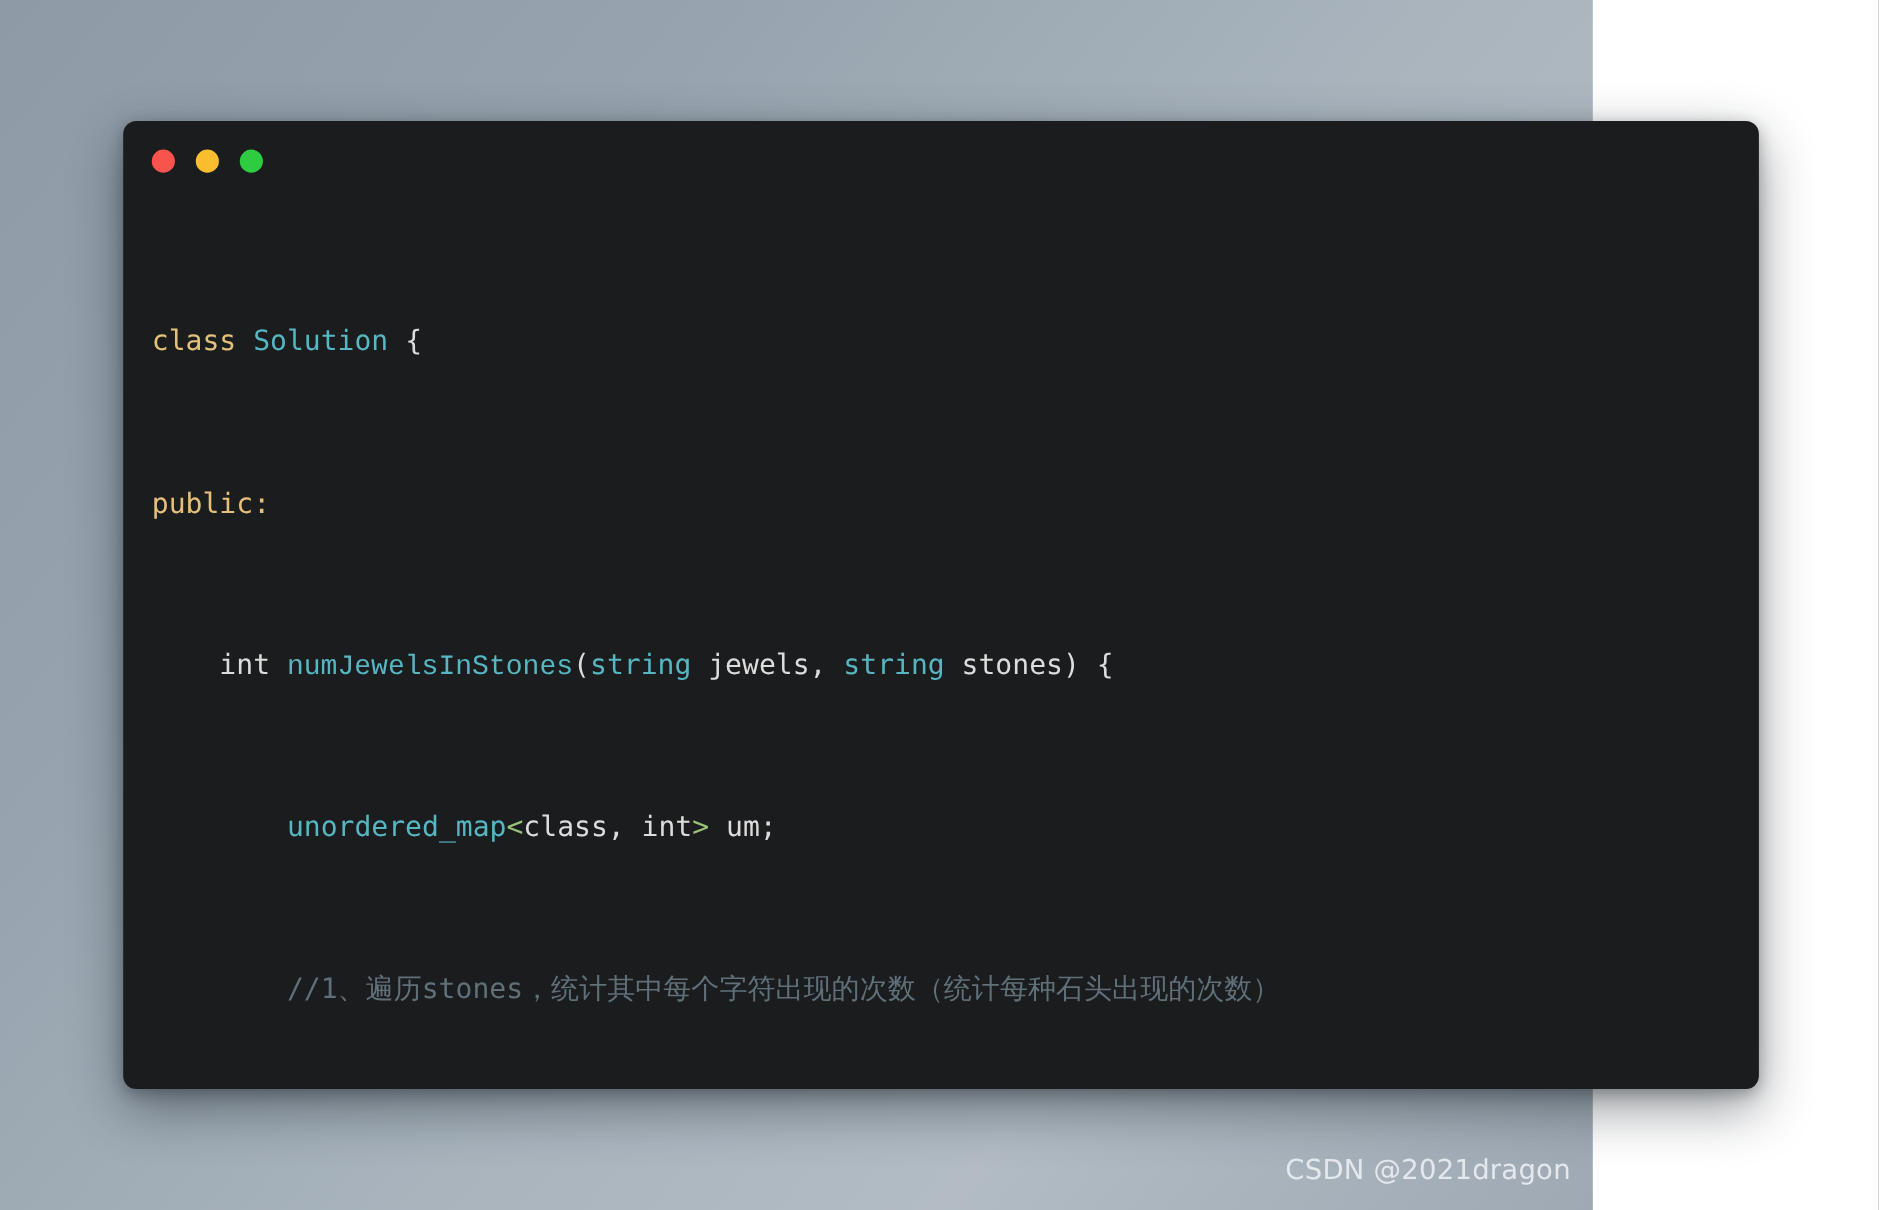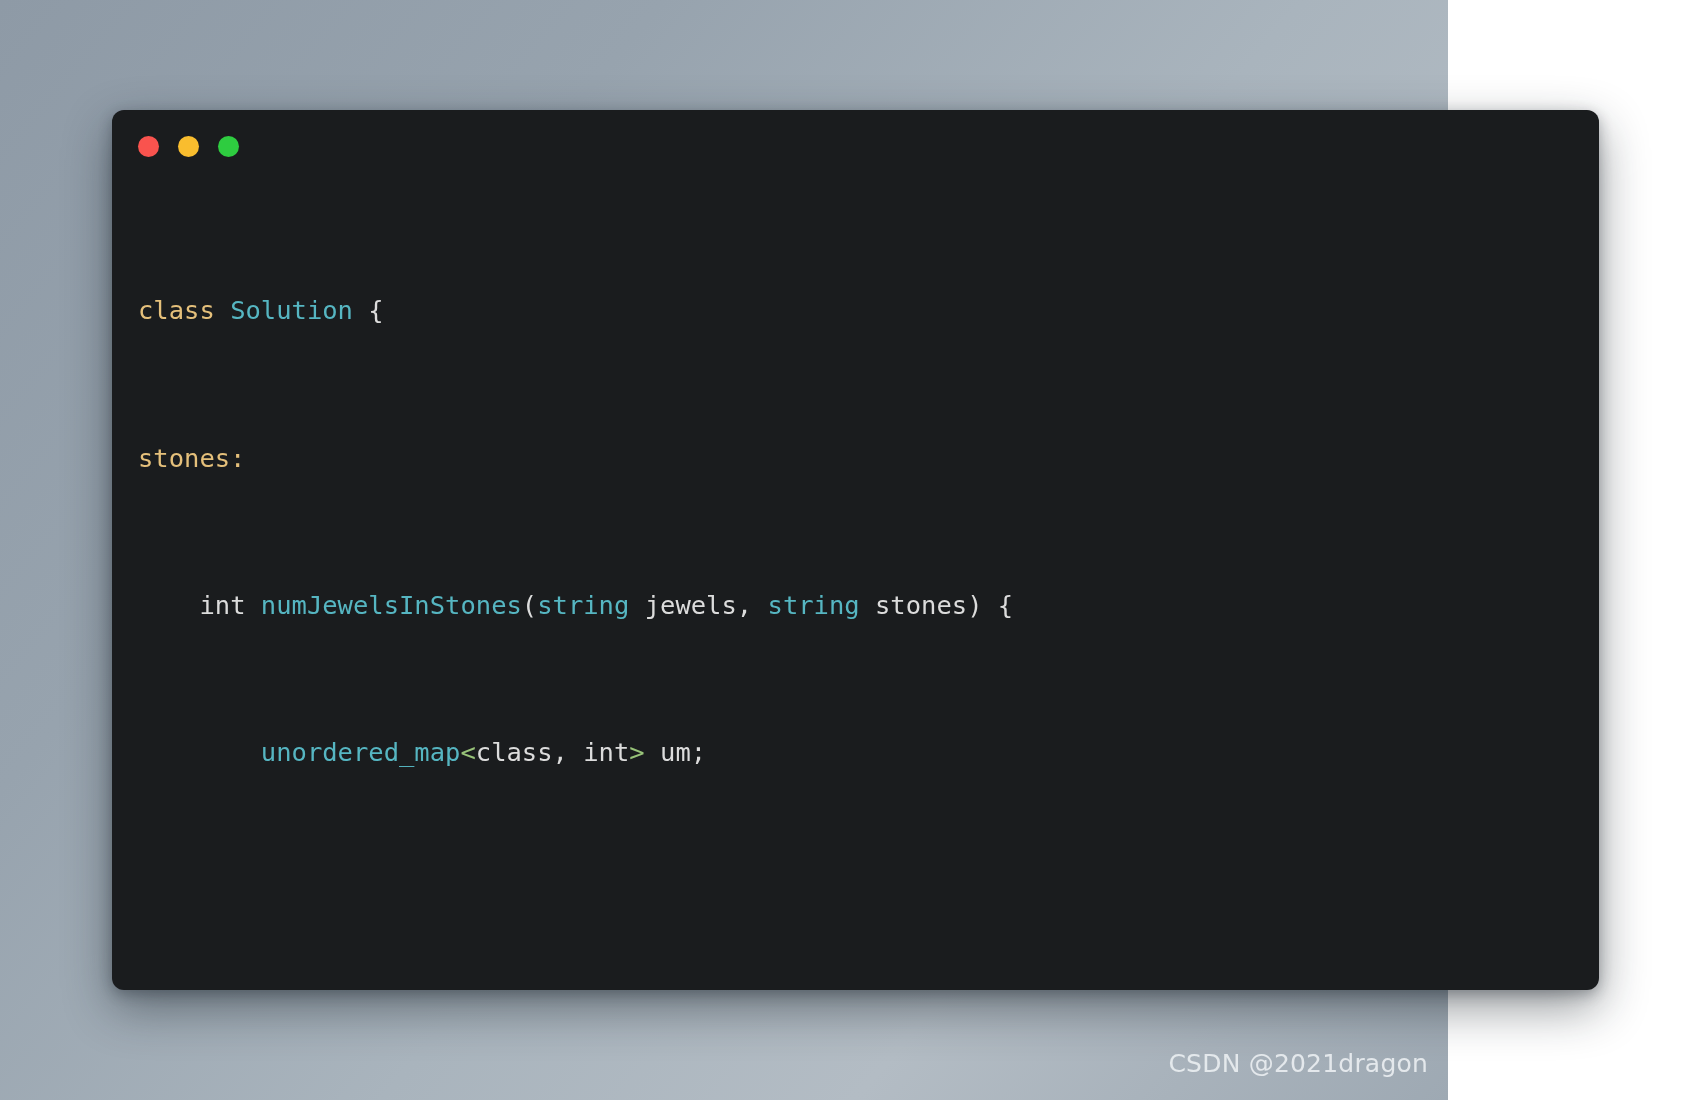--- a/index.html
+++ b/index.html
@@ -64,21 +64,21 @@
     line-height: 36.8px;
     white-space: pre;
     color: #e6e6e6;
     -webkit-font-smoothing: antialiased;
   }
   .line { height: 36.8px; }
 
   
   .kw   { color: #e5c07b; }   
   .ty   { color: #56b6c2; }
-  .fn   { color: #56b6c2; }
+  .fn   { color: #56b6c2; font-family: Liberation Mono, monospace; }
   .pl   { color: #dcdcdc; }   
   .op   { color: #98c379; }   
   .cmt  { color: #5f7079; }
 
   
   #watermark {
     position: absolute;
     right: 20px;
     bottom: 22px;
     font-family: "DejaVu Sans", "Liberation Sans", sans-serif;
@@ -98,26 +98,27 @@
     <div id="titlebar">
       <span class="dot red"></span>
       <span class="dot yellow"></span>
       <span class="dot green"></span>
     </div>
 
     <div id="code">
 
       <div class="line"><span class="kw">class</span><span class="pl"> </span><span class="ty">Solution</span><span class="pl"> {</span></div>
 
-      <div class="line"><span class="kw">stones:</span></div>
+      <div class="line"><span class="kw">public:</span></div>
 
       <div class="line"><span class="pl">    </span><span class="pl">int</span><span class="pl"> </span><span class="fn">numJewelsInStones</span><span class="pl">(</span><span class="ty">string</span><span class="pl"> </span><span class="pl">jewels</span><span class="pl">, </span><span class="ty">string</span><span class="pl"> </span><span class="pl">stones</span><span class="pl">) {</span></div>
 
       <div class="line"><span class="pl">        </span><span class="ty">unordered_map</span><span class="op">&lt;</span><span class="pl">class</span><span class="pl">, </span><span class="pl">int</span><span class="op">&gt;</span><span class="pl"> um</span><span class="pl">;</span></div>
 
+      <div class="line"><span class="pl">        </span><span class="cmt">//1、遍历stones，统计其中每个字符出现的次数（统计每种石头出现的次数）</span></div>
 
       
 
       
 
       
 
       
 
       

